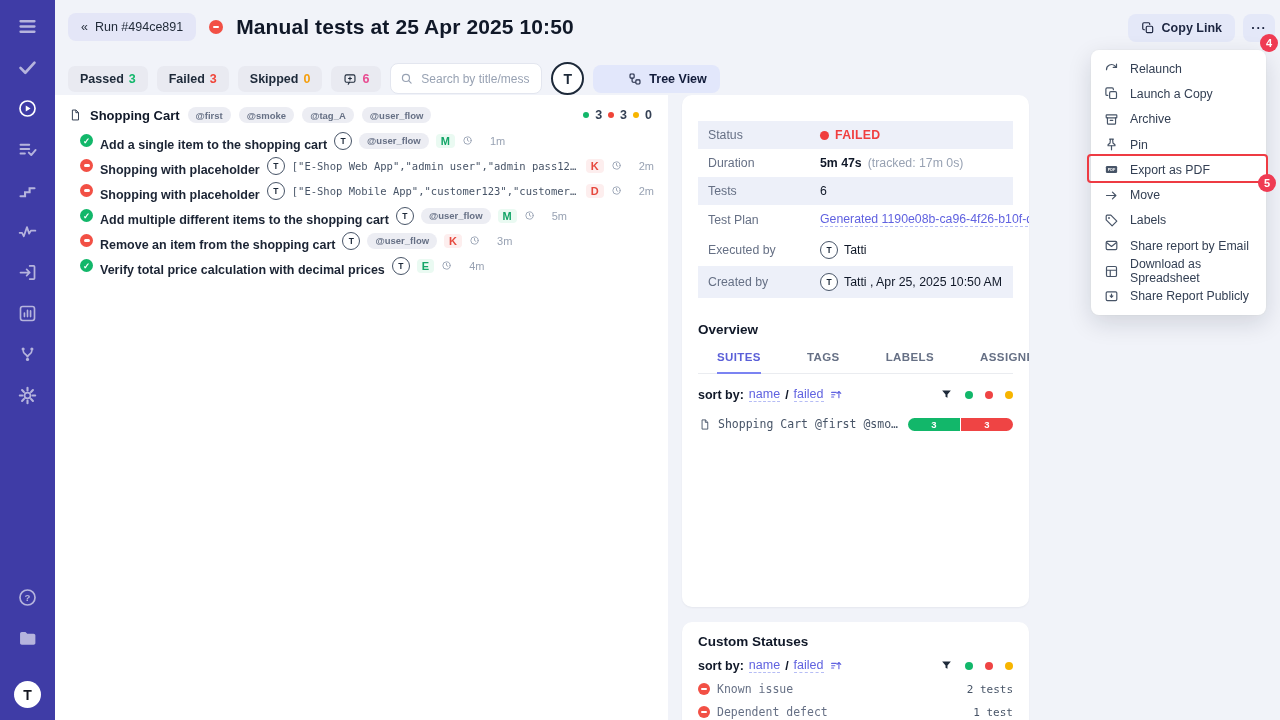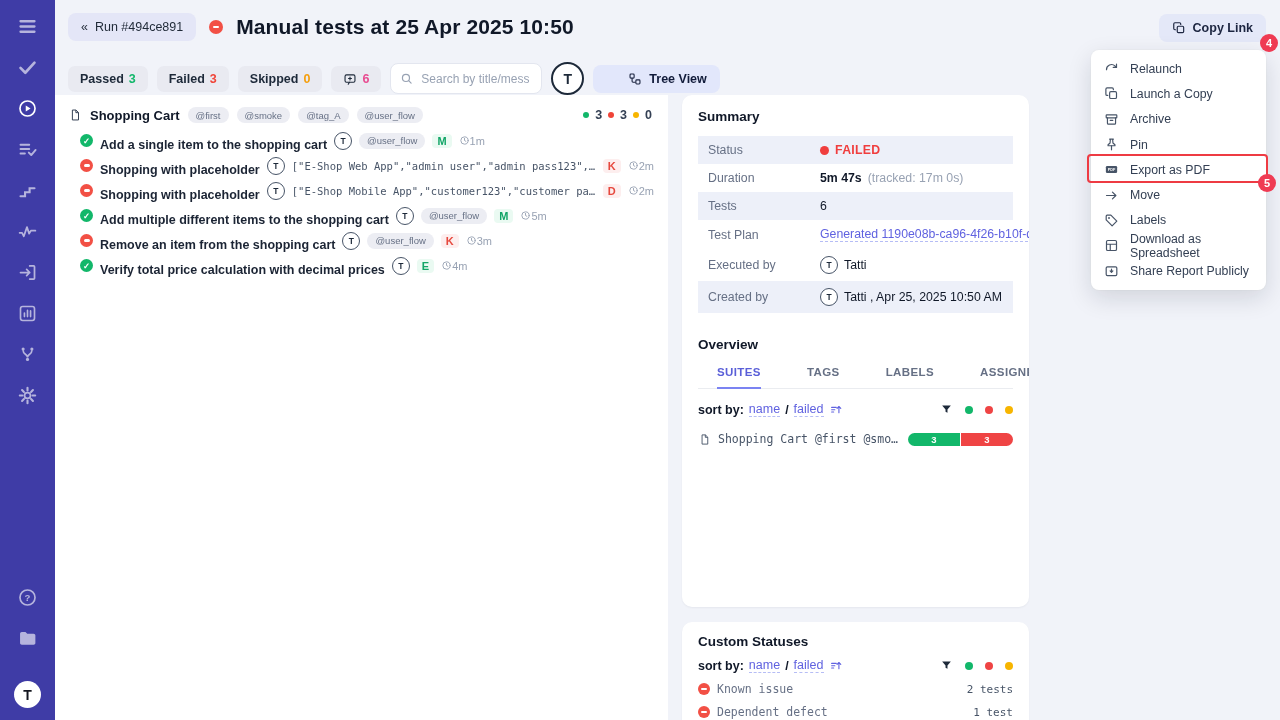--- a/index.html
+++ b/index.html
@@ -17,21 +17,21 @@
   .sb-avatar{width:27px;height:27px;border-radius:50%;background:#fff;color:#14161f;display:flex;
              align-items:center;justify-content:center;font-weight:700;font-size:14px;margin-top:14px;}
 
   
   .hdr{position:absolute;left:68px;top:13px;display:flex;align-items:center;gap:13px;z-index:5;}
   .back-pill{background:#e4e6f7;border-radius:8px;padding:7px 13px;font-size:12.5px;color:#1f2937;
              display:flex;align-items:center;gap:7px;cursor:pointer;font-weight:400;}
   .fail-dot{width:14px;height:14px;border-radius:50%;background:#f25045;display:inline-flex;align-items:center;justify-content:center;flex:none;}
   .fail-dot::after{content:"";width:6px;height:2.2px;background:#fff;border-radius:2px;}
   .page-title{font-size:21px;font-weight:700;letter-spacing:.1px;color:#101828;}
-  .hdr-right{position:absolute;right:14px;top:14px;display:flex;gap:8px;z-index:5;flex-direction:column;}
+  .hdr-right{position:absolute;right:5px;top:14px;display:flex;gap:8px;z-index:5;}
   .btn-lav{background:#e4e8f8;border:none;border-radius:8px;padding:7px 13px;font-size:12.5px;font-weight:700;
            color:#1c2540;display:flex;align-items:center;gap:7px;cursor:pointer;font-family:inherit;}
   .btn-lav svg{width:14px;height:14px;color:#1c2540;}
   .btn-more{width:32px;justify-content:center;letter-spacing:1px;padding:7px 8px;}
 
   
   .filters{position:absolute;left:68px;top:62px;display:flex;align-items:center;gap:9px;z-index:5;}
   .chip{background:#e9eaf1;border-radius:7px;padding:6px 12px;font-size:12.5px;font-weight:700;color:#1d2939;
         display:flex;align-items:flex-end;gap:5px;cursor:pointer;}
   .chip .cnt{font-weight:700;}
@@ -45,36 +45,36 @@
   .tlogo{width:29px;height:29px;border-radius:50%;border:2px solid #1d2939;display:flex;align-items:center;
          justify-content:center;font-weight:700;font-size:14px;color:#1d2939;background:#fff;cursor:pointer;}
   .btn-tree{background:#e2e7fb;color:#111b3a;padding-left:35px;}
 
   
   .list-panel{position:absolute;left:55px;top:95px;width:613px;height:625px;background:#fff;z-index:1;}
   .list-inner{padding:7px 14px 0 13px;}
   .suite-row{display:flex;align-items:center;gap:8px;height:26px;}
   .suite-row .doc{width:14px;height:14px;color:#344054;flex:none;}
   .suite-name{font-size:13px;font-weight:700;color:#101828;}
-  .tagpill{background:#ecedf3;color:#667085;font-size:9.5px;border-radius:999px;padding:2.5px 8px;font-weight:400;text-align:center;}
+  .tagpill{background:#ecedf3;color:#667085;font-size:9.5px;border-radius:999px;padding:2.5px 8px;font-weight:700;text-align:center;}
   .suite-counts{margin-left:auto;display:flex;align-items:center;gap:6px;font-size:12.5px;font-weight:700;color:#344054;padding-right:2px;}
   .dot{width:6px;height:6px;border-radius:50%;display:inline-block;}
   .dot.g{background:#12b76a;}.dot.r{background:#f04438;}.dot.y{background:#f7b500;}
   .trow{display:flex;align-items:center;gap:7px;height:25px;padding-left:12px;}
   .st{width:13px;height:13px;border-radius:50%;flex:none;display:flex;align-items:center;justify-content:center;}
   .st.pass{background:#12b76a;} .st.pass::after{content:"✓";color:#fff;font-size:8.5px;font-weight:700;}
   .st.fail{background:#f25045;} .st.fail::after{content:"";width:6px;height:2.1px;background:#fff;border-radius:2px;}
   .ttl{font-size:12.5px;font-weight:700;color:#1b2434;white-space:nowrap;cursor:pointer;margin-top:8px;}
   .mini-av{width:16px;height:16px;border-radius:50%;border:1.4px solid #475467;color:#1d2939;font-size:8.5px;
            font-weight:700;display:flex;align-items:center;justify-content:center;flex:none;background:#fff;}
   .snippet{font-family:"DejaVu Sans Mono",monospace;font-size:10.5px;color:#475467;white-space:nowrap;
            overflow:hidden;text-overflow:ellipsis;flex:1;}
   .init{font-size:11px;font-weight:700;padding:1px 5px;border-radius:4px;}
   .init.ok{color:#12a567;background:#eafaf2;} .init.bad{color:#e6483d;background:#fdeeee;}
-  .dur{display:flex;align-items:center;gap:0;font-size:11px;color:#98a2b3;white-space:nowrap;}
+  .dur{display:flex;align-items:center;gap:17px;font-size:11px;color:#98a2b3;white-space:nowrap;}
   .dur svg{width:11px;height:11px;}
 
   
   .card{position:absolute;background:#fff;border-radius:10px;box-shadow:0 1px 2px rgba(16,24,40,.05);box-sizing:border-box;overflow:hidden;}
   .card-summary{left:682px;top:95px;width:347px;height:512px;padding:14px 16px;}
   .card-custom{left:682px;top:622px;width:347px;height:120px;padding:12px 16px;}
   .card-title{font-size:13.5px;font-weight:700;color:#101828;}
   .sum-table{margin-top:12px;}
   .srow{display:grid;grid-template-columns:112px 1fr;align-items:center;padding:7px 10px;font-size:12.3px;min-height:14px;}
   .srow.alt{background:#edf0f9;}
@@ -363,21 +363,20 @@
             <circle cx="12" cy="12" r="8"></circle>
             <path d="M12 7.5V12l3 1.8"></path>
           </svg>
           <span>4m</span>
         </span>
     </div>
   </div>
 </div>
 
 <div class="card card-summary">
-  <div class="card-title">Summary</div>
   <div class="sum-table">
     <div class="srow alt">
       <span class="slabel">Status</span>
       <span class="sval">
           <span class="failed-txt">FAILED</span>
         </span>
     </div>
     <div class="srow">
       <span class="slabel">Duration</span>
       <span class="sval">
@@ -525,20 +524,27 @@
     <span>Move</span>
   </div>
   <div class="mi">
     <svg viewBox="0 0 24 24" fill="none" stroke="currentColor" stroke-width="1.9" stroke-linejoin="round">
         <path d="M3.5 11V5a1.5 1.5 0 011.5-1.5h6L20.5 13 13 20.5z"></path>
         <circle cx="8" cy="8" r="1.5" fill="currentColor" stroke="none"></circle>
       </svg>
     <span>Labels</span>
   </div>
   <div class="mi">
+    <svg viewBox="0 0 24 24" fill="none" stroke="currentColor" stroke-width="1.9" stroke-linecap="round" stroke-linejoin="round">
+        <rect x="3.5" y="5.5" width="17" height="13" rx="2"></rect>
+        <path d="M4.5 7.5l7.5 6 7.5-6"></path>
+      </svg>
+    <span>Share report by Email</span>
+  </div>
+  <div class="mi">
     <svg viewBox="0 0 24 24" fill="none" stroke="currentColor" stroke-width="1.9" stroke-linejoin="round">
         <rect x="4" y="4" width="16" height="16" rx="2"></rect>
         <path d="M4 10h16M10 10v10"></path>
       </svg>
     <span>Download as Spreadsheet</span>
   </div>
   <div class="mi">
     <svg viewBox="0 0 24 24" fill="none" stroke="currentColor" stroke-width="1.9" stroke-linecap="round" stroke-linejoin="round">
         <rect x="3.5" y="4.5" width="17" height="14" rx="2"></rect>
         <path d="M12 8v5M9.8 11l2.2 2.2L14.2 11"></path>

